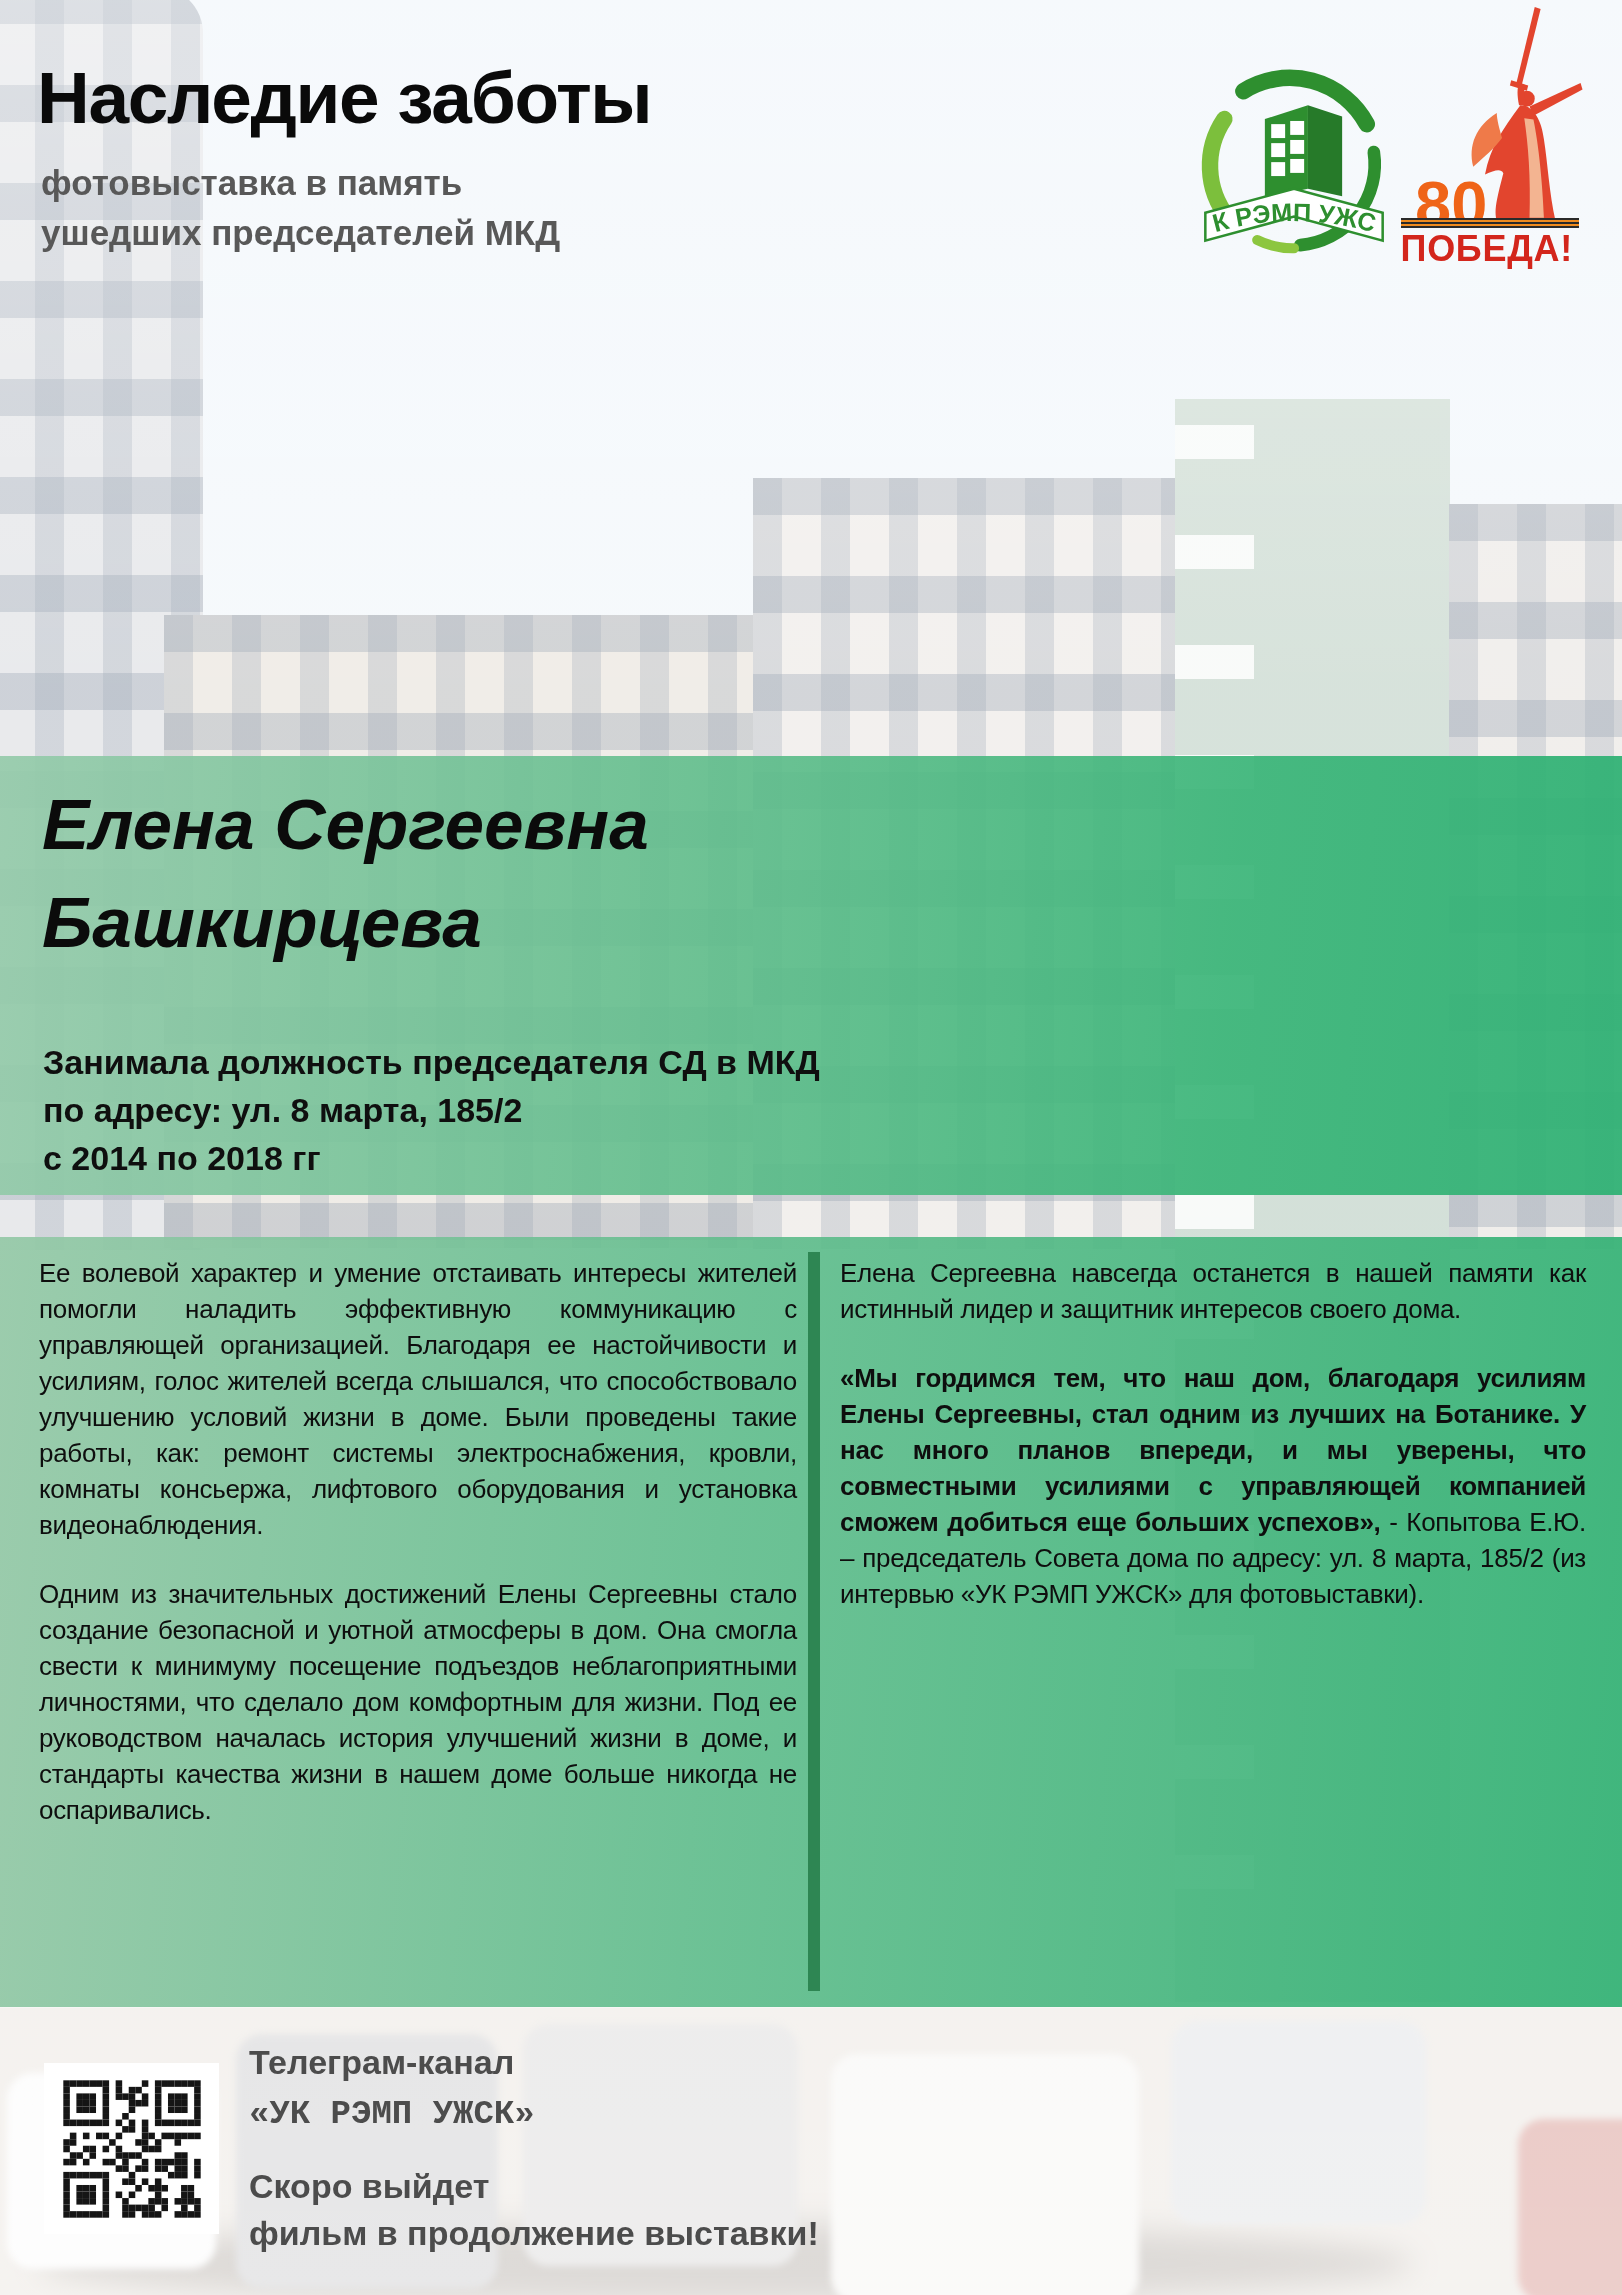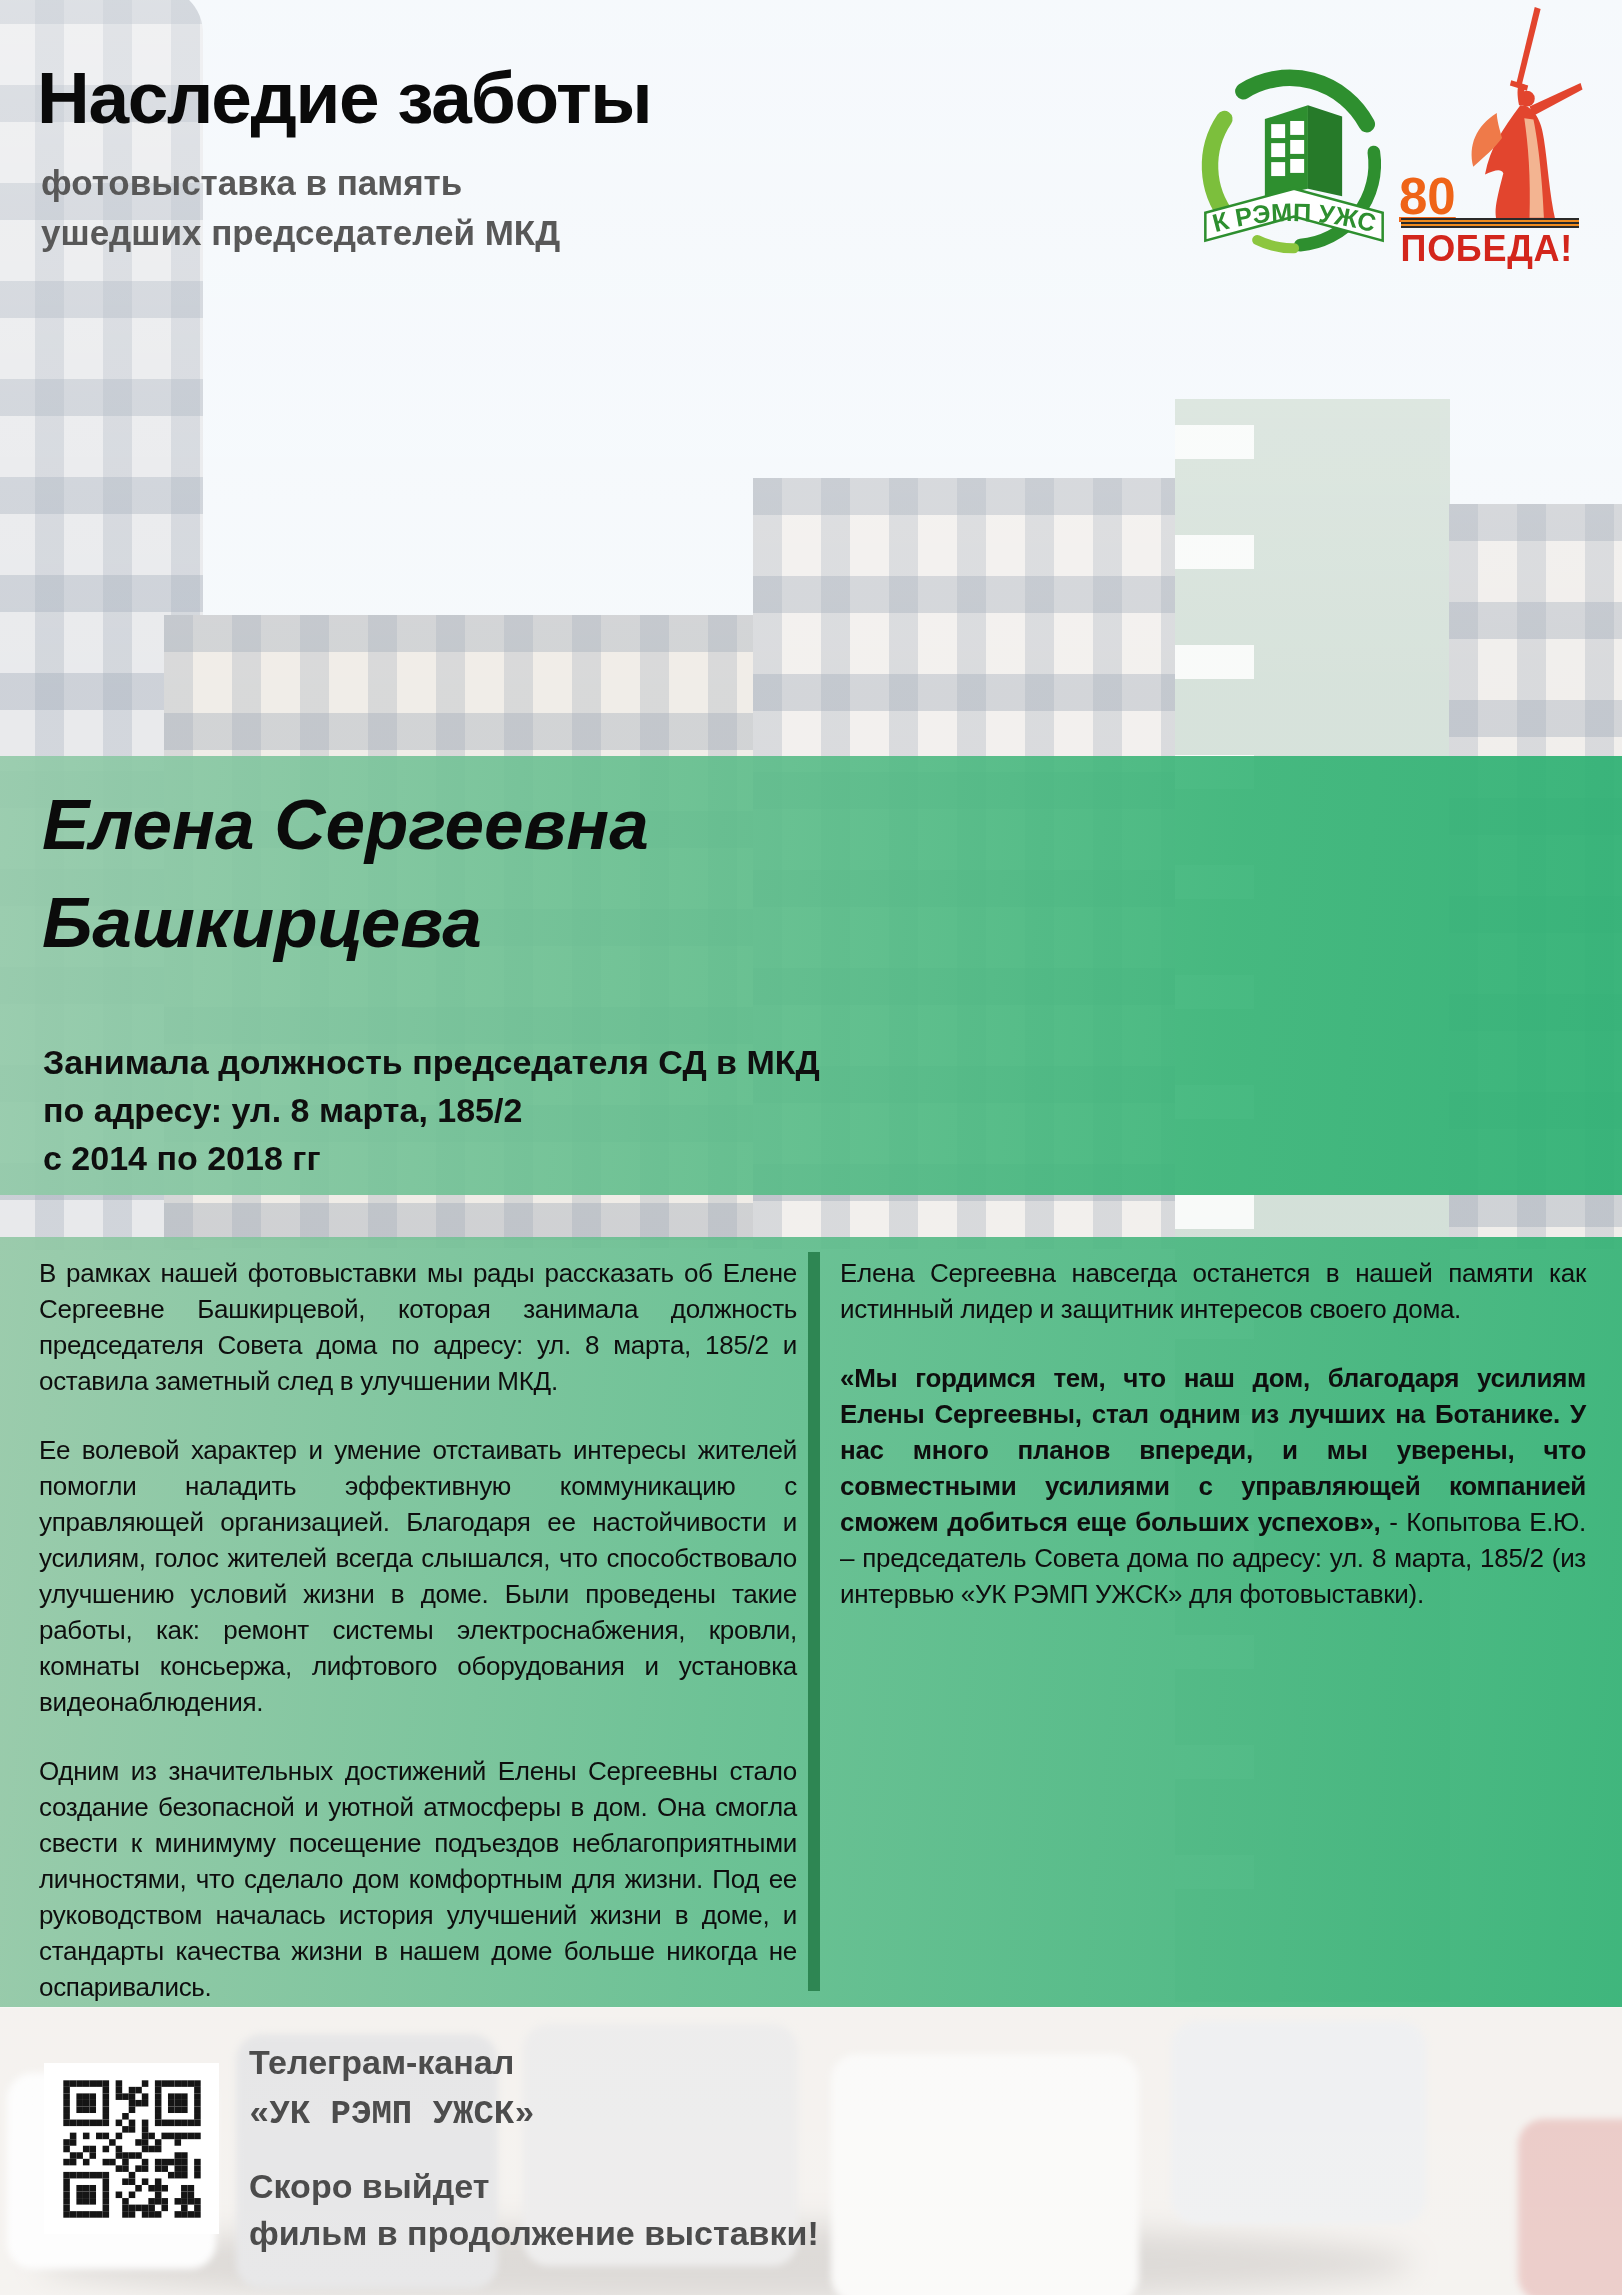--- a/index.html
+++ b/index.html
@@ -37,22 +37,22 @@
         background:linear-gradient(95deg, rgba(150,201,168,.94) 0%, rgba(94,188,139,.90) 45%,
                     rgba(52,178,117,.94) 100%);}
   .col-divider{left:808px;top:1252px;width:11.8px;height:739px;background:#2e8653;z-index:3;}
 
   
   .title{left:37px;top:56px;font-size:73px;font-weight:700;color:#0a0a0a;letter-spacing:-1.3px;z-index:3;}
   .subtitle{left:41px;top:158px;font-size:35px;font-weight:700;color:#585858;line-height:50px;z-index:3;}
 
   .company-logo{left:1199px;top:58px;width:190px;height:207px;z-index:3;}
   .victory-logo{left:1398px;top:6.5px;width:187px;height:255px;z-index:3;}
-  .victory-num{position:absolute;left:1px;top:160px;font-size:51px;font-weight:800;color:#ef6418;
-        font-family:"Liberation Sans",sans-serif;text-decoration:underline;}
+  .victory-num{position:absolute;left:17px;top:160px;font-size:65px;font-weight:800;color:#ef6418;
+        font-family:"Liberation Sans",sans-serif;}
   .ribbon{position:absolute;left:2.6px;top:211px;width:178px;height:10.5px;
         background:linear-gradient(180deg,#2a2a2a 0 20%,#ef8b1f 20% 40%,#2a2a2a 40% 60%,#ef8b1f 60% 80%,#2a2a2a 80% 100%);}
   .victory-label{position:absolute;left:2.6px;top:221px;width:181px;font-size:36px;font-weight:800;
         color:#d3261c;letter-spacing:0.7px;}
 
   
   .hero-name{left:42px;top:776px;font-size:71px;font-weight:700;color:#0b0b0b;line-height:98px;z-index:3;font-style:italic;}
   .hero-pos{left:43px;top:1038px;font-size:34px;font-weight:700;color:#0f0f0f;line-height:48px;z-index:3;}
 
   
@@ -157,21 +157,20 @@
     <div>Елена Сергеевна</div>
     <div>Башкирцева</div>
   </div>
   <div class="abs hero-pos">
     <div>Занимала должность председателя СД в МКД</div>
     <div>по адресу: ул. 8 марта, 185/2</div>
     <div>с 2014 по 2018 гг</div>
   </div>
 
   <div class="abs col col-left">
-    <p>В рамках нашей фотовыставки мы рады рассказать об Елене Сергеевне Башкирцевой, которая занимала должность председателя Совета дома по адресу: ул. 8 марта, 185/2 и оставила заметный след в улучшении МКД.</p>
     <p>Ее волевой характер и умение отстаивать интересы жителей помогли наладить эффективную коммуникацию с управляющей организацией. Благодаря ее настойчивости и усилиям, голос жителей всегда слышался, что способствовало улучшению условий жизни в доме. Были проведены такие работы, как: ремонт системы электроснабжения, кровли, комнаты консьержа, лифтового оборудования и установка видеонаблюдения.</p>
     <p>Одним из значительных достижений Елены Сергеевны стало создание безопасной и уютной атмосферы в дом. Она смогла свести к минимуму посещение подъездов неблагоприятными личностями, что сделало дом комфортным для жизни. Под ее руководством началась история улучшений жизни в доме, и стандарты качества жизни в нашем доме больше никогда не оспаривались.</p>
   </div>
   <div class="abs col col-right">
     <p>Елена Сергеевна навсегда останется в нашей памяти как истинный лидер и защитник интересов своего дома.</p>
     <p><span class="bold">«Мы гордимся тем, что наш дом, благодаря усилиям Елены Сергеевны, стал одним из лучших на Ботанике. У нас много планов впереди, и мы уверены, что совместными усилиями с управляющей компанией сможем добиться еще больших успехов»,</span><span> - Копытова Е.Ю. – председатель Совета дома по адресу: ул. 8 марта, 185/2 (из интервью «УК РЭМП УЖСК» для фотовыставки).</span></p>
   </div>
 
   <div class="abs qr-box">
     <svg id="qr" width="140" height="140" viewBox="0 0 214 214">

